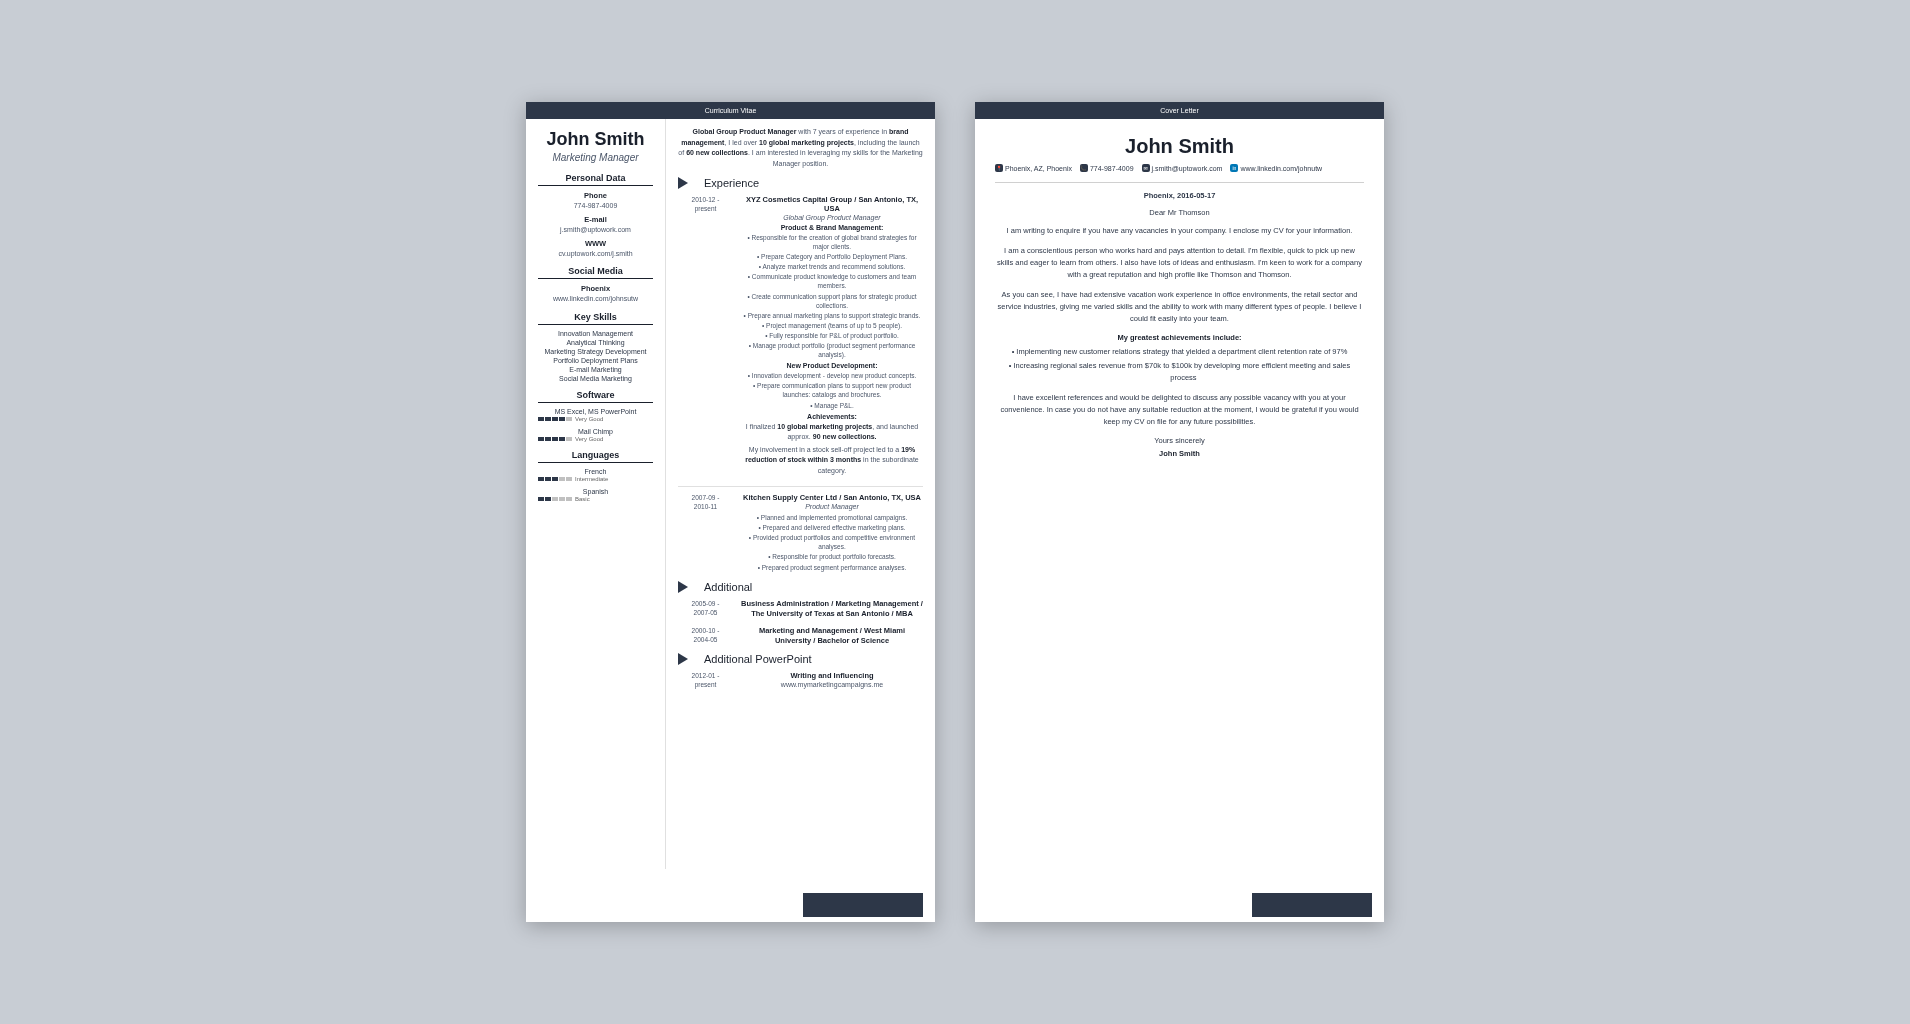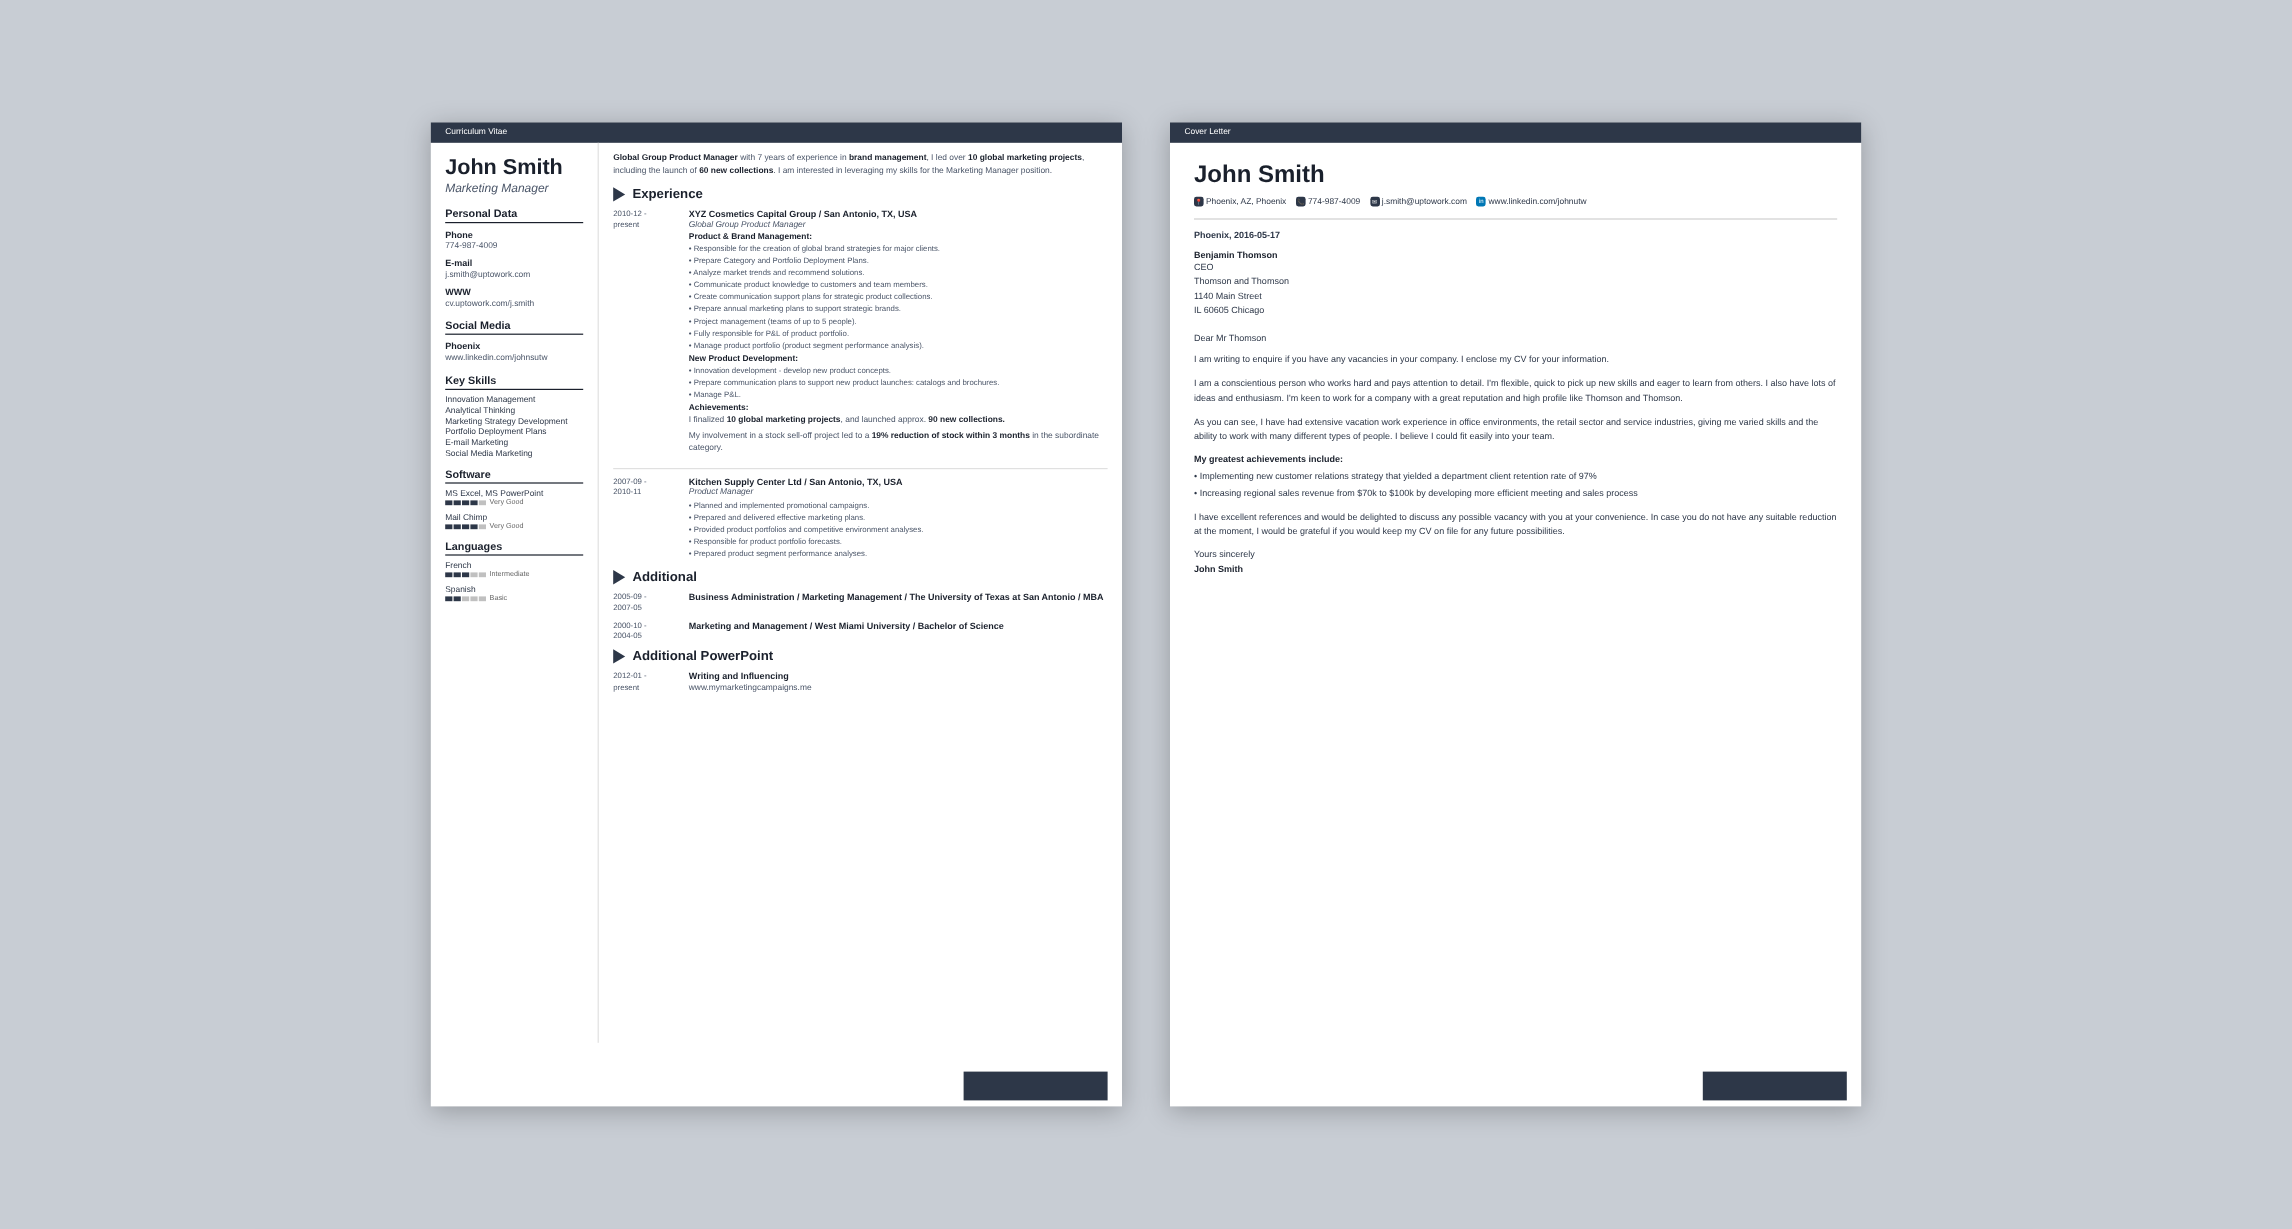--- a/index.html
+++ b/index.html
@@ -14,24 +14,25 @@
       padding: 60px 40px;
     }
     .documents-container {
       display: flex;
       gap: 40px;
       align-items: flex-start;
     }
     .document {
       background: #fff;
       box-shadow: 0 4px 20px rgba(0,0,0,0.25);
-      width: 576px;
+      width: 409px;
       min-height: 820px;
       position: relative;
       font-size: 7.5px;
+      text-align: center;
     }
     .doc-header-bar {
       background: #2d3748;
       color: #fff;
       padding: 5px 12px;
       font-size: 7px;
       font-weight: normal;
     }
     
     .cv-body {
@@ -127,26 +128,26 @@
       color: #4a5568;
       line-height: 1.5;
       margin-bottom: 8px;
     }
     .exp-intro strong {
       font-weight: bold;
       color: #1a202c;
     }
     .section-heading {
       font-size: 11px;
-      font-weight: bold;
+      font-weight: normal;
       color: #1a202c;
       margin-bottom: 6px;
       display: flex;
       align-items: center;
-      gap: 6px;
+      gap: 16px;
     }
     .arrow-icon {
       width: 0;
       height: 0;
       border-top: 6px solid transparent;
       border-bottom: 6px solid transparent;
       border-left: 10px solid #2d3748;
       display: inline-block;
       flex-shrink: 0;
     }
@@ -548,27 +549,20 @@
           <div class="contact-icon">✉</div>
           <span>j.smith@uptowork.com</span>
         </div>
         <div class="cl-contact-item">
           <div class="contact-icon" style="background:#0077b5;">in</div>
           <span>www.linkedin.com/johnutw</span>
         </div>
       </div>
       <hr class="cl-divider">
       <div class="cl-date">Phoenix, 2016-05-17</div>
-      <div class="cl-recipient">
-        <div class="cl-recipient-name">Benjamin Thomson</div>
-        <div class="cl-recipient-info">CEO</div>
-        <div class="cl-recipient-info">Thomson and Thomson</div>
-        <div class="cl-recipient-info">1140 Main Street</div>
-        <div class="cl-recipient-info">IL 60605 Chicago</div>
-      </div>
       <div class="cl-greeting">Dear Mr Thomson</div>
       <div class="cl-paragraph">I am writing to enquire if you have any vacancies in your company. I enclose my CV for your information.</div>
       <div class="cl-paragraph">I am a conscientious person who works hard and pays attention to detail. I'm flexible, quick to pick up new skills and eager to learn from others. I also have lots of ideas and enthusiasm. I'm keen to work for a company with a great reputation and high profile like Thomson and Thomson.</div>
       <div class="cl-paragraph">As you can see, I have had extensive vacation work experience in office environments, the retail sector and service industries, giving me varied skills and the ability to work with many different types of people. I believe I could fit easily into your team.</div>
       <div class="cl-achievements-title">My greatest achievements include:</div>
       <div class="cl-bullet">Implementing new customer relations strategy that yielded a department client retention rate of 97%</div>
       <div class="cl-bullet">Increasing regional sales revenue from $70k to $100k by developing more efficient meeting and sales process</div>
       <div class="cl-paragraph" style="margin-top:8px;">I have excellent references and would be delighted to discuss any possible vacancy with you at your convenience. In case you do not have any suitable reduction at the moment, I would be grateful if you would keep my CV on file for any future possibilities.</div>
       <div class="cl-closing">Yours sincerely</div>
       <div class="cl-signature">John Smith</div>

